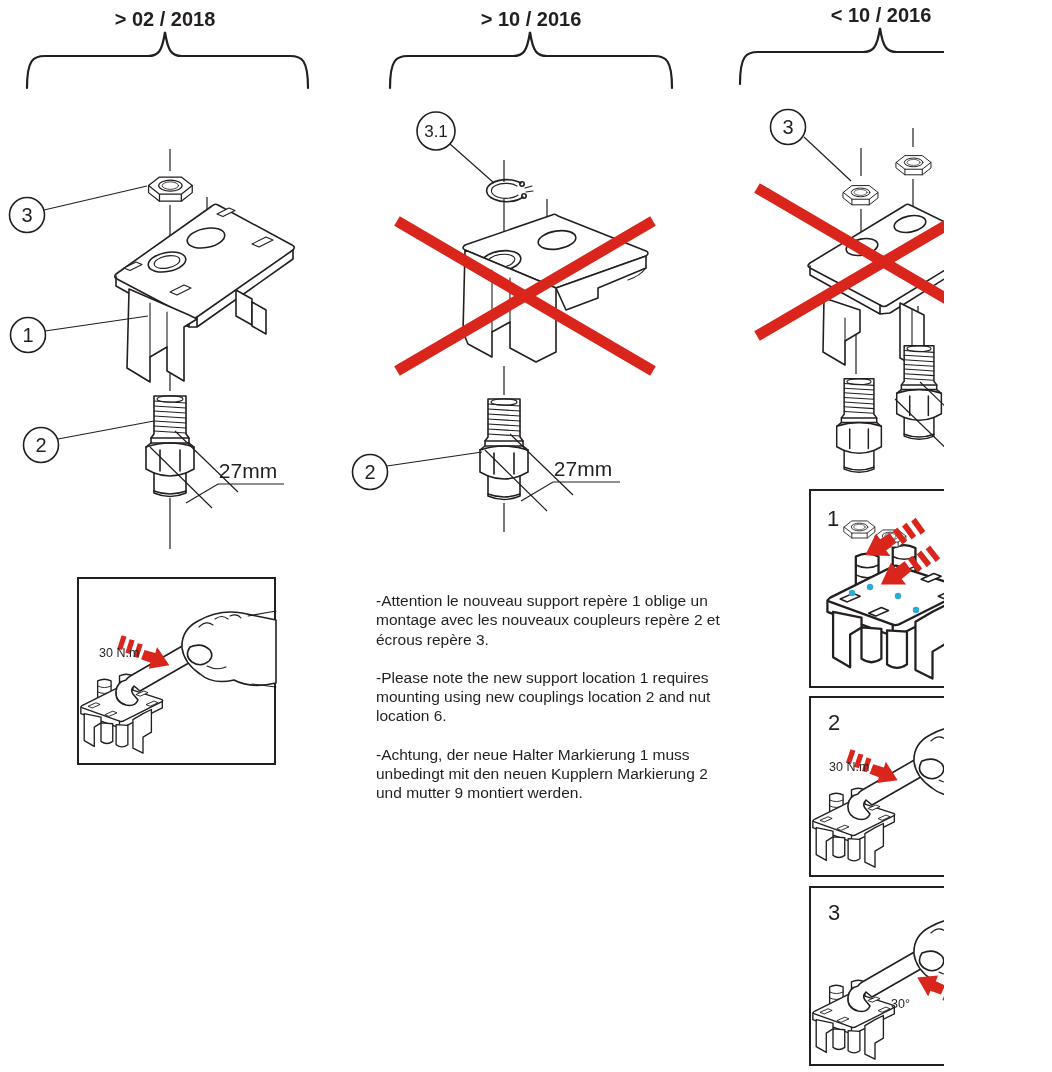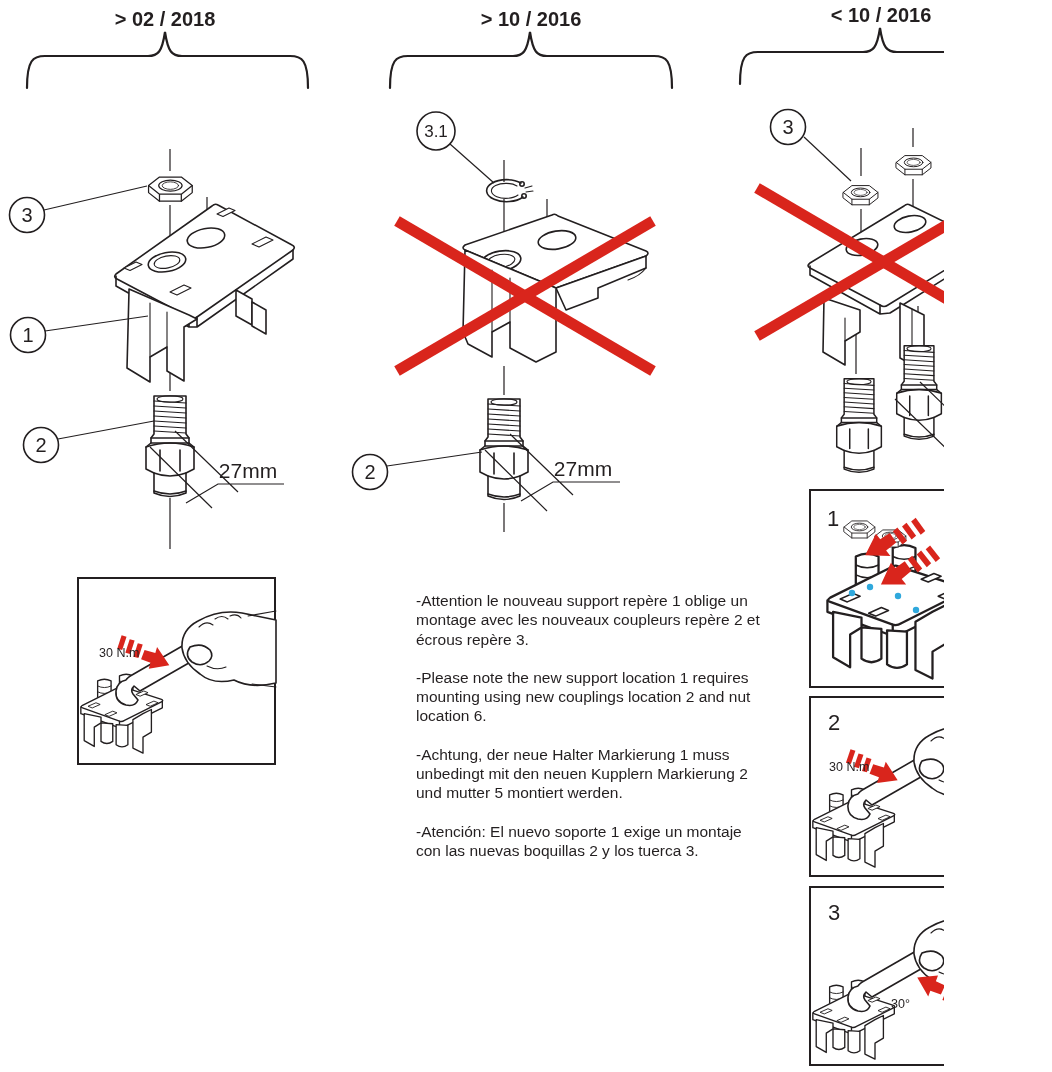--- a/index.html
+++ b/index.html
@@ -1,21 +1,21 @@
 <!DOCTYPE html>
 <html><head>
 <meta charset="utf-8">
 <style>
   html,body{margin:0;padding:0;background:#fff;}
   .canvas{position:relative;width:944px;height:1072px;background:#fff;overflow:hidden;
           font-family:"Liberation Sans",sans-serif;color:#231f20;}
   .canvas > svg{position:absolute;left:0;top:0;}
   .notes{position:absolute;left:376px;top:572px;width:400px;font-size:15.5px;line-height:19.2px;
          color:#231f20;white-space:pre-line;}
-  .notes div{white-space:pre-line;margin-left:40px;}
+  .notes div{white-space:pre-line;}
   
   .ln{fill:none;stroke:#231f20;stroke-width:1.6;stroke-linejoin:round;stroke-linecap:round;}
   .fw{fill:#ffffff;stroke:#231f20;stroke-width:1.6;stroke-linejoin:round;stroke-linecap:round;}
   .thin{stroke-width:1.1;}
   .cl{fill:none;stroke:#231f20;stroke-width:1.2;}
   .ldr{fill:none;stroke:#231f20;stroke-width:1.2;}
   .brace{fill:none;stroke:#231f20;stroke-width:2.2;stroke-linecap:round;}
   .redx{stroke:#d9251c;stroke-width:11;stroke-linecap:butt;}
   .red{fill:#d9251c;}
   .panel{fill:none;stroke:#231f20;stroke-width:2;}
@@ -253,18 +253,16 @@
 
   <div class="notes">
     <div>-Attention le nouveau support repère 1 oblige un
 montage avec les nouveaux coupleurs repère 2 et
 écrous repère 3.</div>
     <div>-Please note the new support location 1 requires
 mounting using new couplings location 2 and nut
 location 6.</div>
     <div>-Achtung, der neue Halter Markierung 1 muss
 unbedingt mit den neuen Kupplern Markierung 2
-und mutter 5 montiert werden.</div>
-    <div>-Atención: El nuevo soporte 1 exige un montaje
-con las nuevas boquillas 2 y los tuerca 3.</div>
+und mutter 9 montiert werden.</div>
   </div>
 
 </div>
 
 </body></html>

